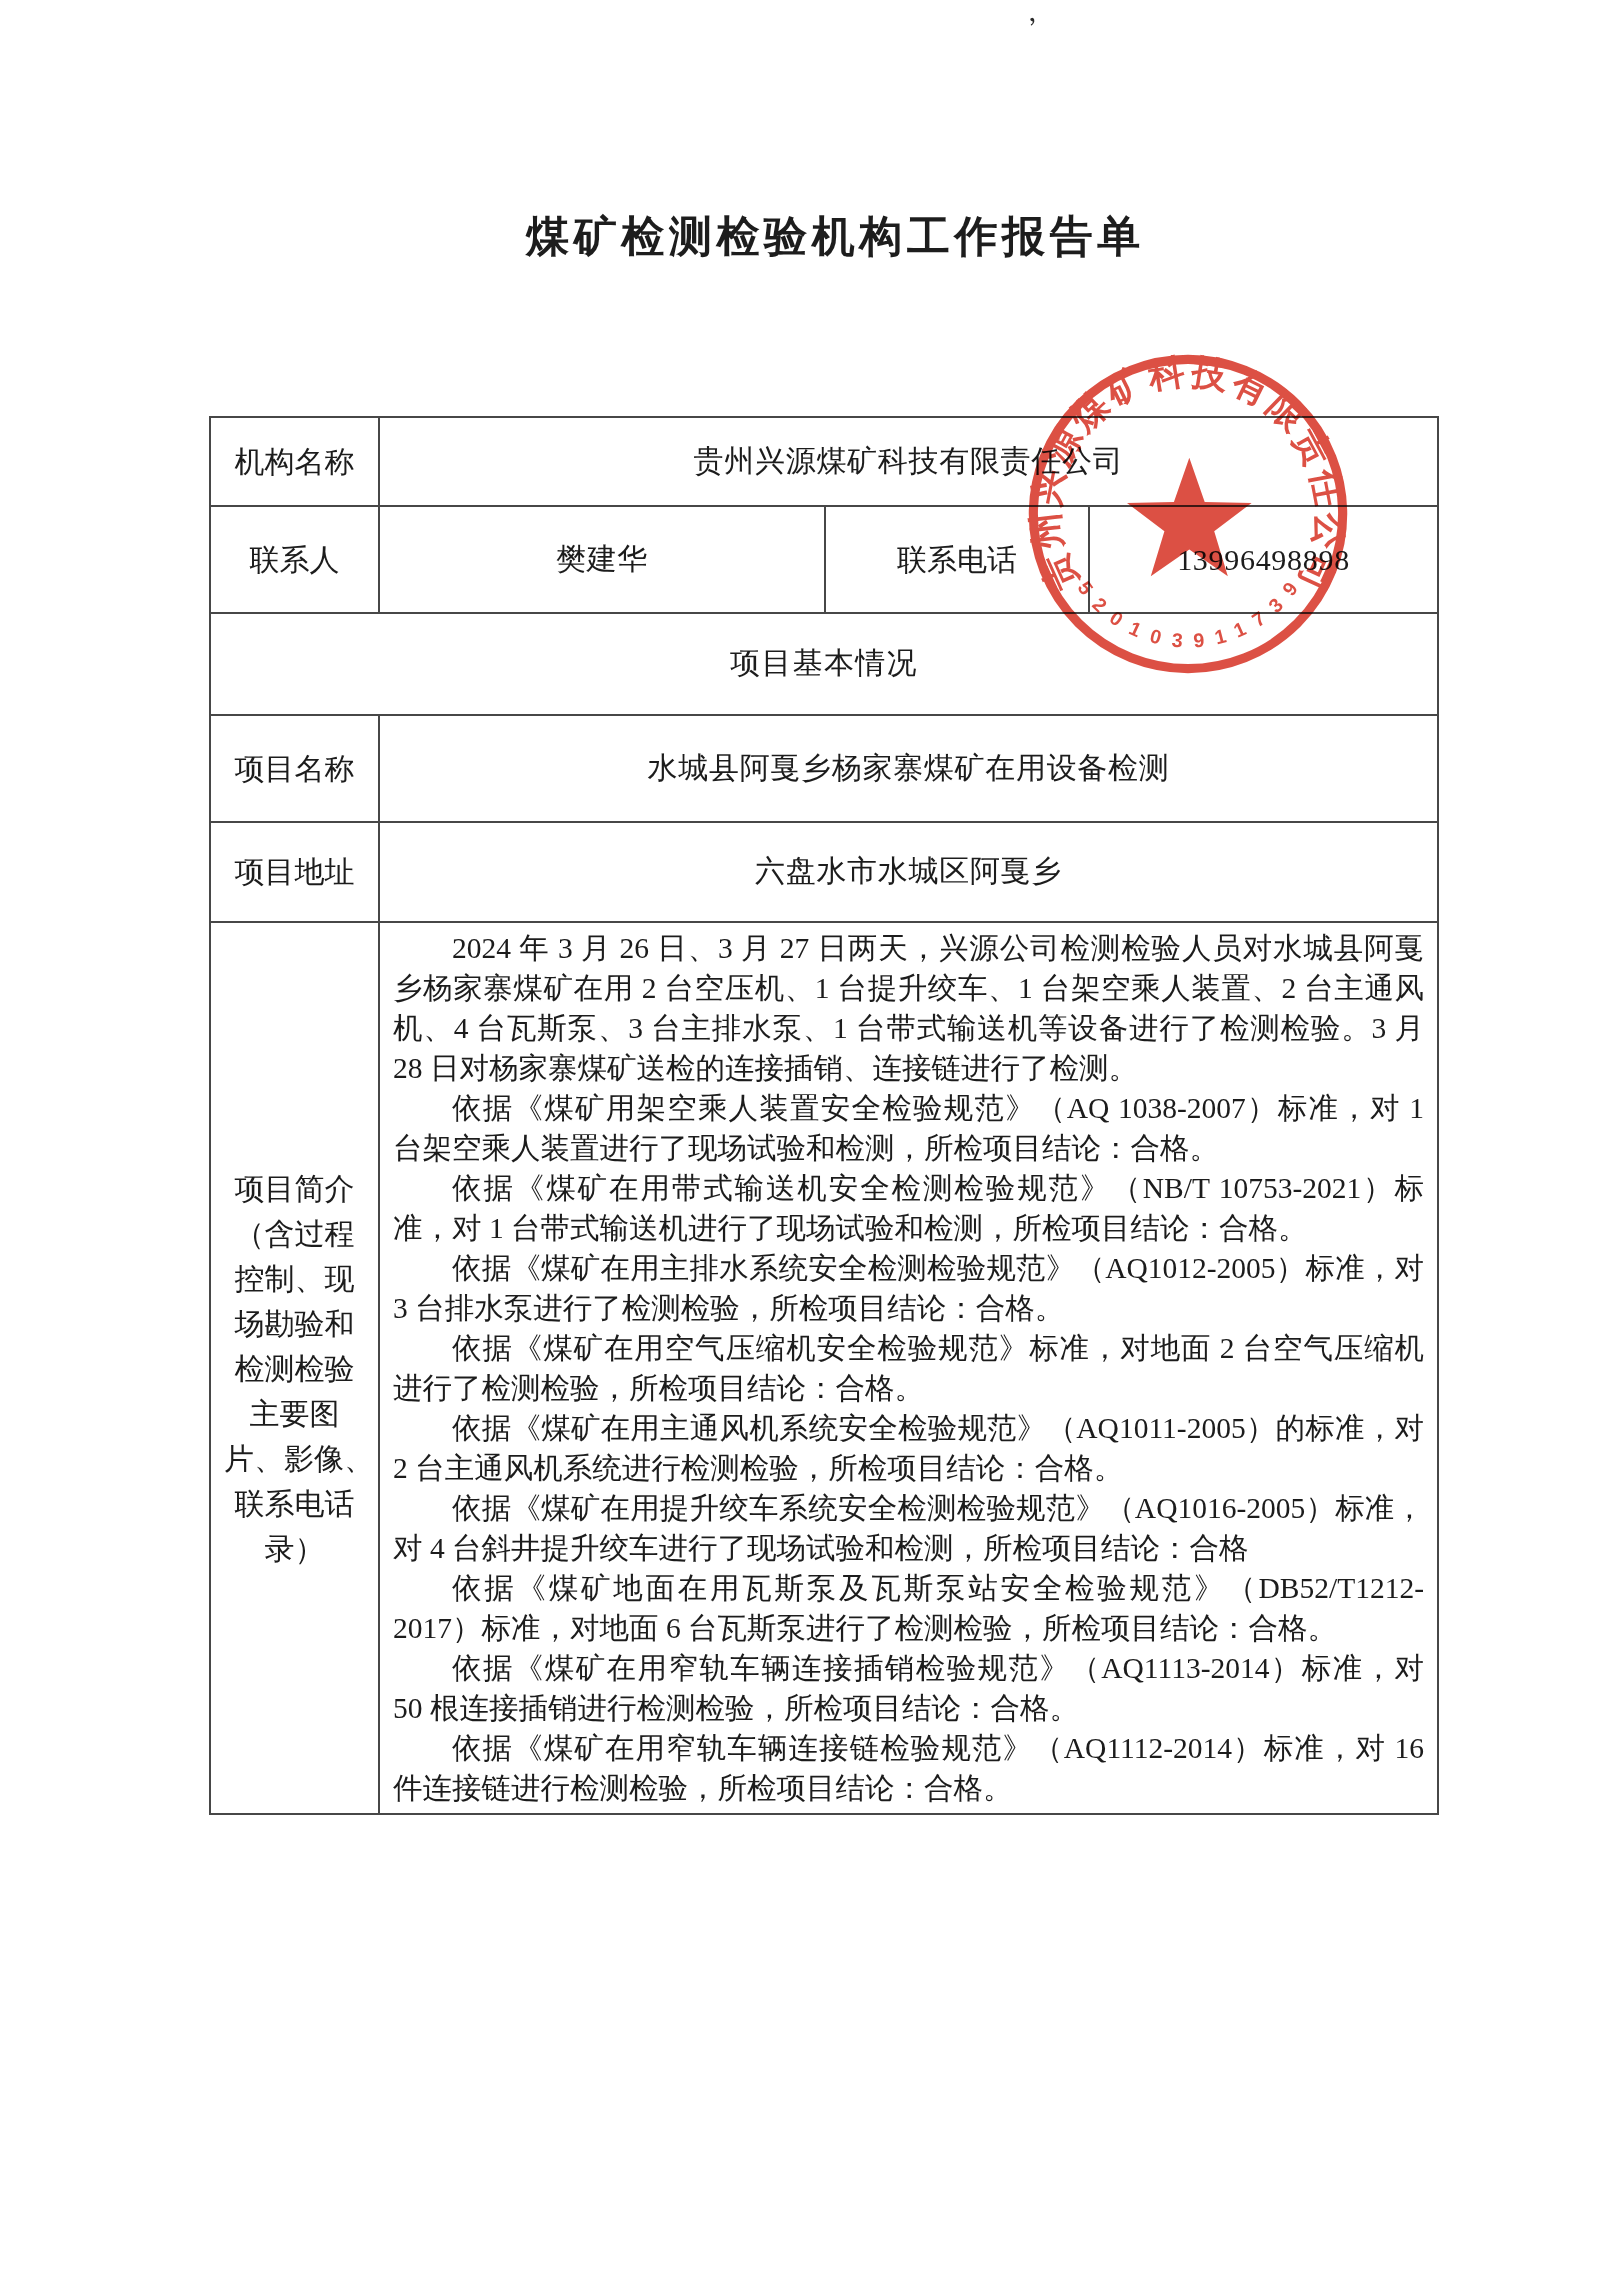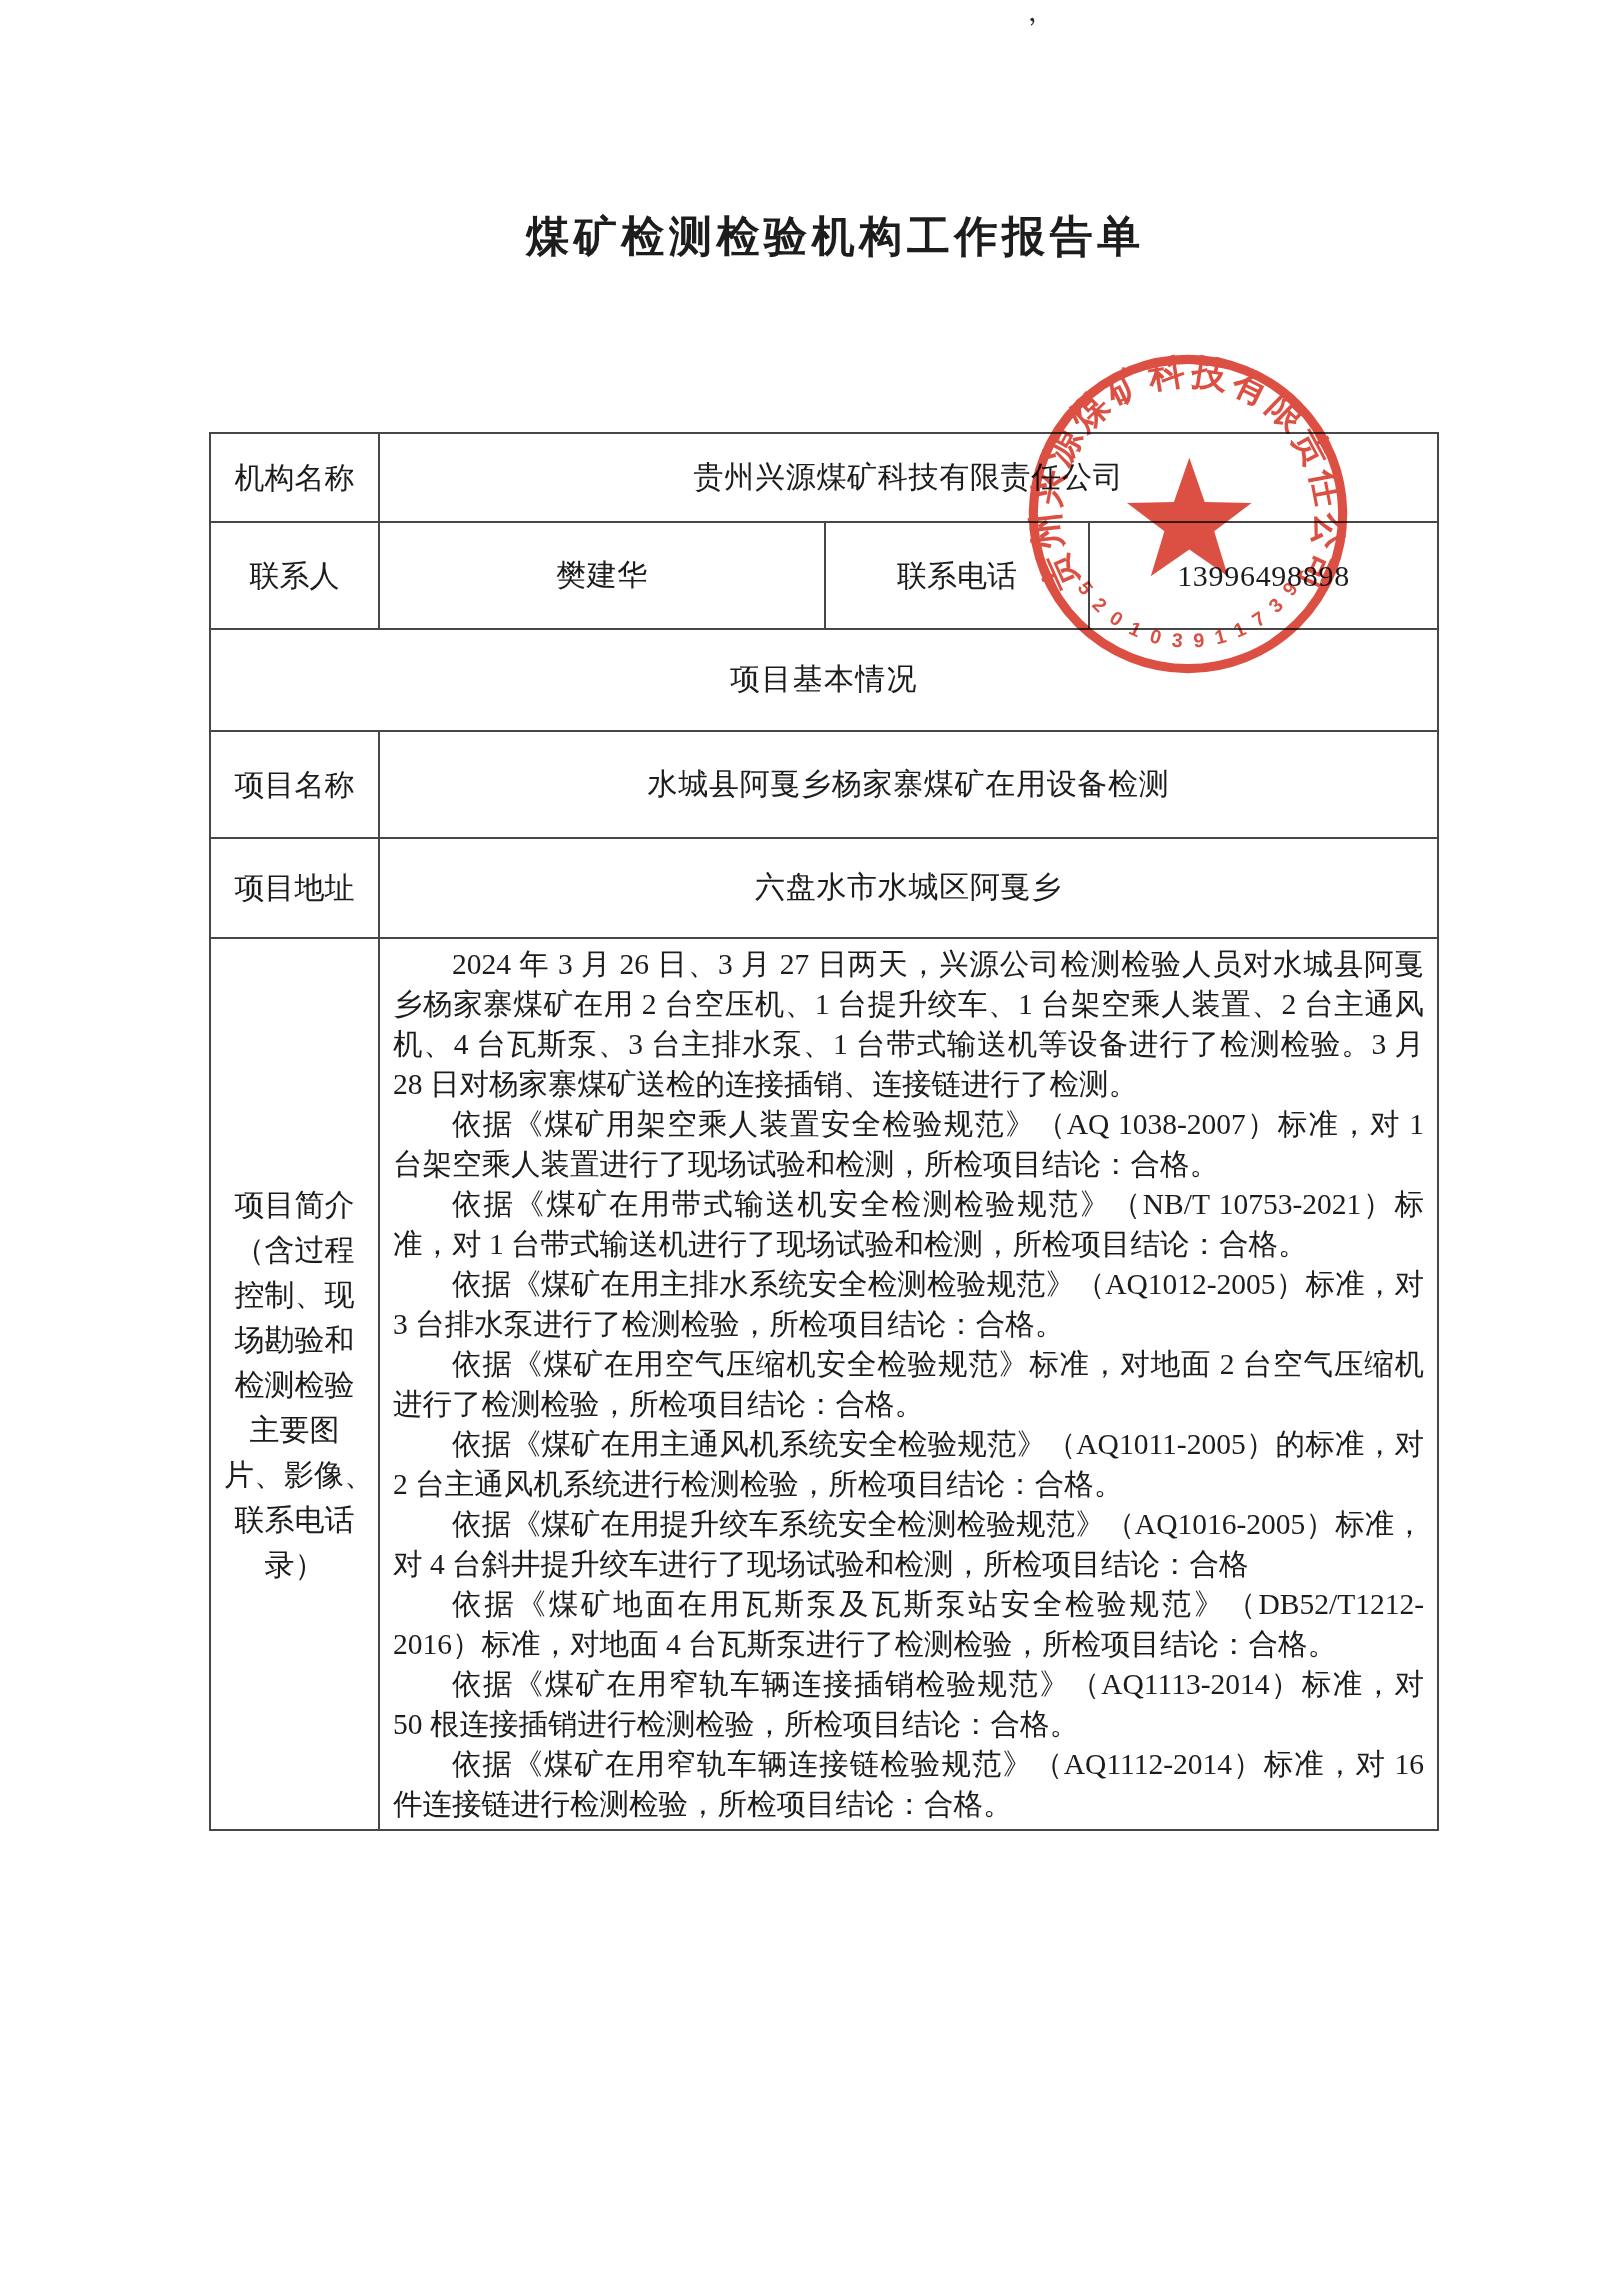--- a/index.html
+++ b/index.html
@@ -27,21 +27,21 @@
   .speck{
     position:absolute;
     left:1029px;top:10.5px;
     font-size:29px;
     color:#2a2a2a;
     transform:rotate(-12deg);
   }
   
   table.form{
     position:absolute;
-    left:209px;top:432px;
+    left:209px;top:416px;
     width:1228px;
     border-collapse:collapse;
     table-layout:fixed;
     font-size:30px;
     padding-left:12px;
   }
   table.form td{
     border:2px solid #474747;
     vertical-align:middle;
     padding:5.2px 13px;
@@ -154,21 +154,21 @@
             <span>录）</span>
           </td>
         <td class="brief-cell" colspan="3">
             <p>2024 年 3 月 26 日、3 月 27 日两天，兴源公司检测检验人员对水城县阿戛乡杨家寨煤矿在用 2 台空压机、1 台提升绞车、1 台架空乘人装置、2 台主通风机、4 台瓦斯泵、3 台主排水泵、1 台带式输送机等设备进行了检测检验。3 月 28 日对杨家寨煤矿送检的连接插销、连接链进行了检测。</p>
             <p>依据《煤矿用架空乘人装置安全检验规范》（AQ 1038-2007）标准，对 1 台架空乘人装置进行了现场试验和检测，所检项目结论：合格。</p>
             <p>依据《煤矿在用带式输送机安全检测检验规范》（NB/T 10753-2021）标准，对 1 台带式输送机进行了现场试验和检测，所检项目结论：合格。</p>
             <p>依据《煤矿在用主排水系统安全检测检验规范》（AQ1012-2005）标准，对 3 台排水泵进行了检测检验，所检项目结论：合格。</p>
             <p>依据《煤矿在用空气压缩机安全检验规范》标准，对地面 2 台空气压缩机进行了检测检验，所检项目结论：合格。</p>
             <p>依据《煤矿在用主通风机系统安全检验规范》（AQ1011-2005）的标准，对 2 台主通风机系统进行检测检验，所检项目结论：合格。</p>
             <p>依据《煤矿在用提升绞车系统安全检测检验规范》（AQ1016-2005）标准，对 4 台斜井提升绞车进行了现场试验和检测，所检项目结论：合格</p>
-            <p>依据《煤矿地面在用瓦斯泵及瓦斯泵站安全检验规范》（DB52/T1212-2016）标准，对地面 4 台瓦斯泵进行了检测检验，所检项目结论：合格。</p>
+            <p>依据《煤矿地面在用瓦斯泵及瓦斯泵站安全检验规范》（DB52/T1212-2017）标准，对地面 6 台瓦斯泵进行了检测检验，所检项目结论：合格。</p>
             <p>依据《煤矿在用窄轨车辆连接插销检验规范》（AQ1113-2014）标准，对 50 根连接插销进行检测检验，所检项目结论：合格。</p>
             <p>依据《煤矿在用窄轨车辆连接链检验规范》（AQ1112-2014）标准，对 16 件连接链进行检测检验，所检项目结论：合格。</p>
           </td>
       </tr>
     </tbody>
   </table>
 
   <svg class="stamp" viewBox="-264 -264 528 528" aria-hidden="true">
     <circle class="stamp-stroke" cx="0" cy="0" r="236" stroke-width="14"></circle>
     <defs>

